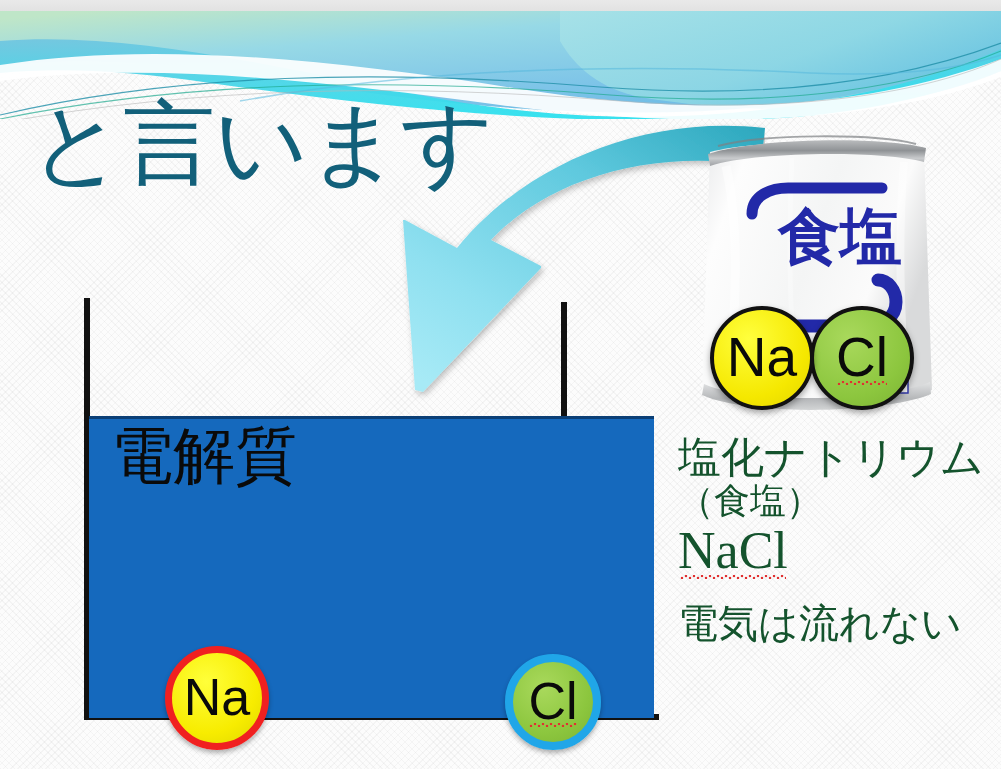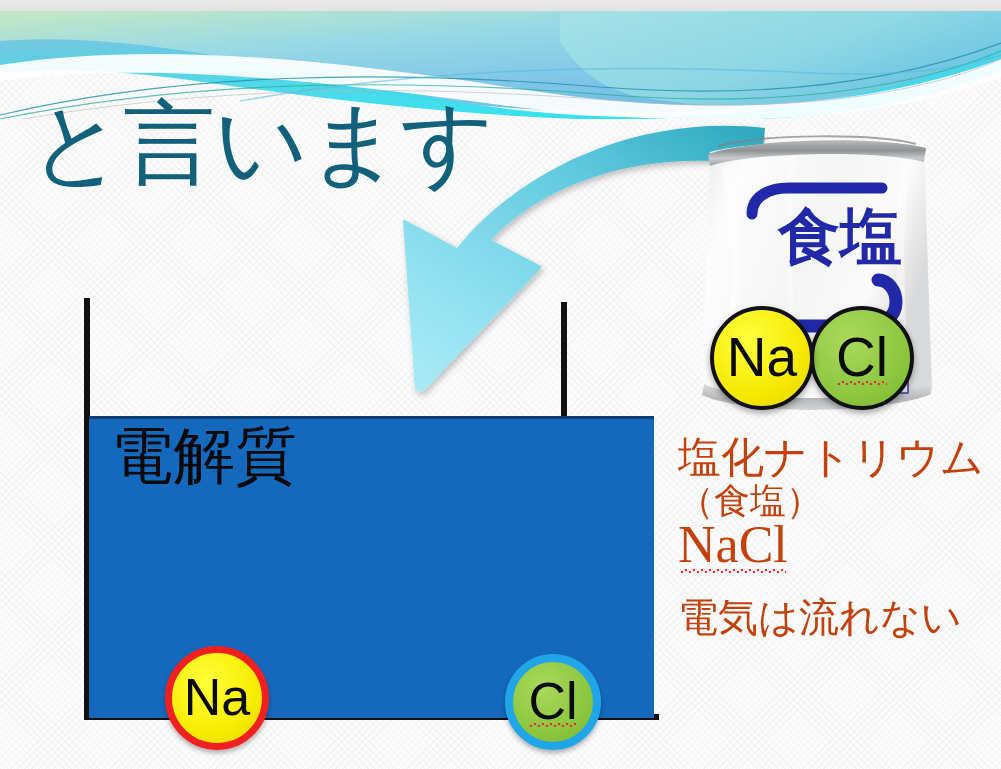--- a/index.html
+++ b/index.html
@@ -145,26 +145,26 @@
   #chip-cl{
     left:810px; top:306px; width:104px; height:104px;
     background:radial-gradient(circle at 36% 30%, #a9d95c 0%, #8cc63e 64%, #7bb233 100%);
     z-index:5;
   }
 
   
   #right-text{
     position:absolute;left:678px;top:436px;width:323px;
     font-family:"Liberation Serif","DejaVu Serif",serif;
-    color:#c2410c;
+    color:#14532d;
   }
   .rt-line{ white-space:nowrap; line-height:1.0; }
   #rt-compound{ font-size:43px; }
   #rt-alias   { font-size:36px; margin-top:4px; }
-  #rt-formula { font-size:52px; position:relative; display:inline-block; padding-bottom:3px;font-family:Liberation Serif, serif;}
+  #rt-formula { font-size:52px; margin-top:6px; position:relative; display:inline-block; padding-bottom:3px;font-family:Liberation Serif, serif;}
   #rt-note    { font-size:40px; margin-top:20px; }
 
   
   #bottom-caption{
     position:absolute;left:52px;top:731px;
     font-size:25px;
     font-family:"Liberation Sans","DejaVu Sans",sans-serif;
     font-weight:bold;
     color:#111;
     letter-spacing:-0.6px;

